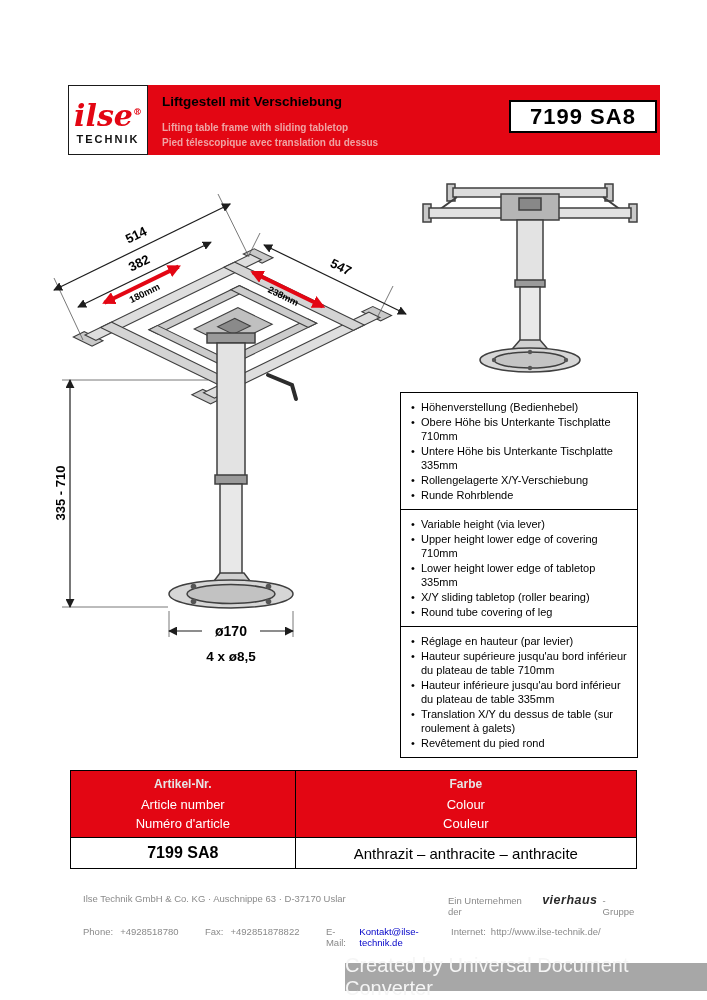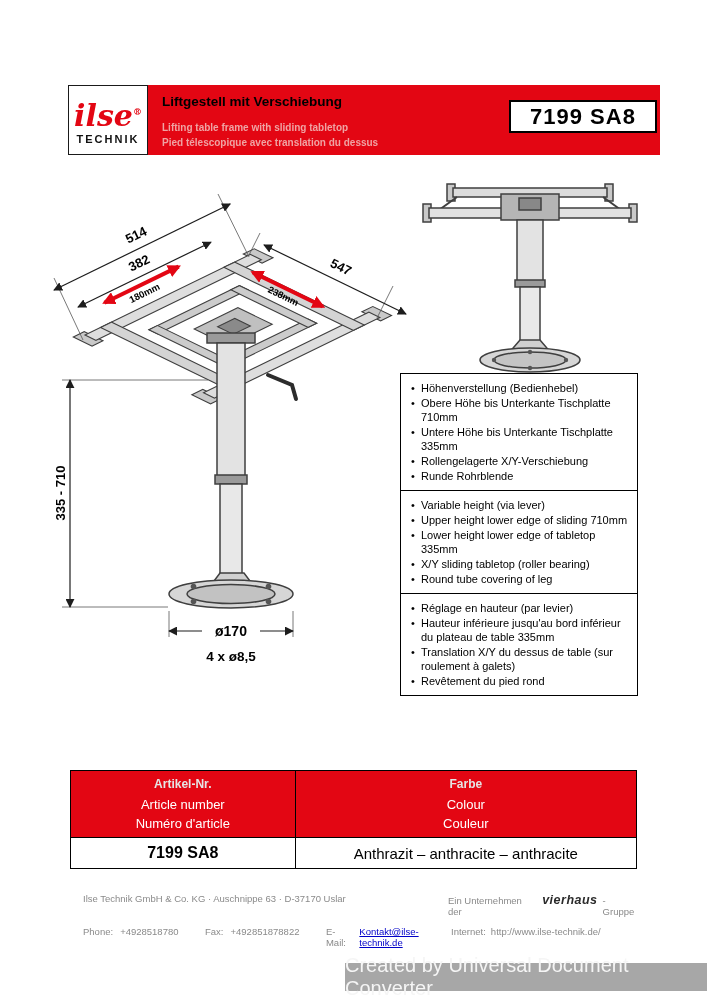--- a/index.html
+++ b/index.html
@@ -23,41 +23,41 @@
   .article-box{
     position:absolute; right:3px; top:15px; width:148px; height:33px; background:#fff;
     border:2.5px solid #000; box-sizing:border-box; display:flex; align-items:center; justify-content:center;
     font-size:22px; font-weight:bold; letter-spacing:1px;
   }
   
   .main-drawing{ position:absolute; left:50px; top:175px; }
   .column-drawing{ position:absolute; left:415px; top:168px; }
   svg text{ font-family:"Liberation Sans", sans-serif; fill:#000; }
   
-  .features{ position:absolute; left:400px; top:374px; width:238px; }
+  .features{ position:absolute; left:400px; top:393px; width:238px; }
   .feature-box{ border:1px solid #000; background:#fff; padding:6px 7px; margin-top:-1px; font-size:11px; line-height:14px; }
   .feature-box ul{ margin:0; padding:0; list-style:none; }
   .feature-box li{ position:relative; padding-left:13px; margin:1px 0; }
   .feature-box li::before{ content:"\2022"; position:absolute; left:3px; }
   
   .spec-table{ position:absolute; left:70px; top:770px; width:567px; border-collapse:collapse; }
   .spec-table th,.spec-table td{ border:1.5px solid #000; padding:0; text-align:center; }
   .spec-table th{ background:var(--red); padding:3px 0 4px 0; }
   .th-line1{ color:#e5e5e5; font-weight:bold; font-size:12px; line-height:21px; }
   .th-line2{ color:#fff; font-weight:normal; font-size:13px; line-height:19px; }
   .spec-table td{ background:#fff; height:30px; vertical-align:middle; }
   .td-article{ font-size:16px; font-weight:bold; }
   .td-colour{ font-size:15px; }
   
   .footer{ position:absolute; left:70px; top:893px; width:567px; font-size:9.5px; color:var(--gray); }
   .footer-row{ display:flex; margin-bottom:9px;margin-left:13px; }
   .f-left{ width:368px; display:flex; gap:7px; align-items:baseline; }
   .f-right{ display:flex; gap:5px; align-items:baseline; }
   .vierhaus{ color:#2b2b2b; font-weight:bold; font-style:italic; font-size:12.5px; letter-spacing:0.5px; }
-  .email-link{ color:#0000c8; text-decoration:underline; cursor:pointer; }
+  .email-link{ color:#0000c8; cursor:pointer; }
   
   .watermark{
     position:absolute; left:345px; top:963px; width:362px; height:28px;
     background:rgba(145,145,145,0.8); color:#f5f5f5; font-size:20px;
     display:flex; align-items:center; justify-content:center;
   }
 </style>
 </head>
 <body>
 
@@ -179,29 +179,30 @@
         <li>Höhenverstellung (Bedienhebel)</li>
         <li>Obere Höhe bis Unterkante Tischplatte 710mm</li>
         <li>Untere Höhe bis Unterkante Tischplatte 335mm</li>
         <li>Rollengelagerte X/Y-Verschiebung</li>
         <li>Runde Rohrblende</li>
       </ul>
     </div>
     <div class="feature-box">
       <ul>
         <li>Variable height (via lever)</li>
-        <li>Upper height lower edge of sliding 710mm</li>
+        <li>Upper height lower edge of covering 710mm</li>
         <li>Lower height lower edge of tabletop 335mm</li>
         <li>X/Y sliding tabletop (roller bearing)</li>
         <li>Round tube covering of leg</li>
       </ul>
     </div>
     <div class="feature-box">
       <ul>
         <li>Réglage en hauteur (par levier)</li>
+        <li>Hauteur supérieure jusqu'au bord inférieur du plateau de table 710mm</li>
         <li>Hauteur inférieure jusqu'au bord inférieur du plateau de table 335mm</li>
         <li>Translation X/Y du dessus de table (sur roulement à galets)</li>
         <li>Revêtement du pied rond</li>
       </ul>
     </div>
   </div>
 
   <table class="spec-table">
     <colgroup>
         <col style="width:225px">

